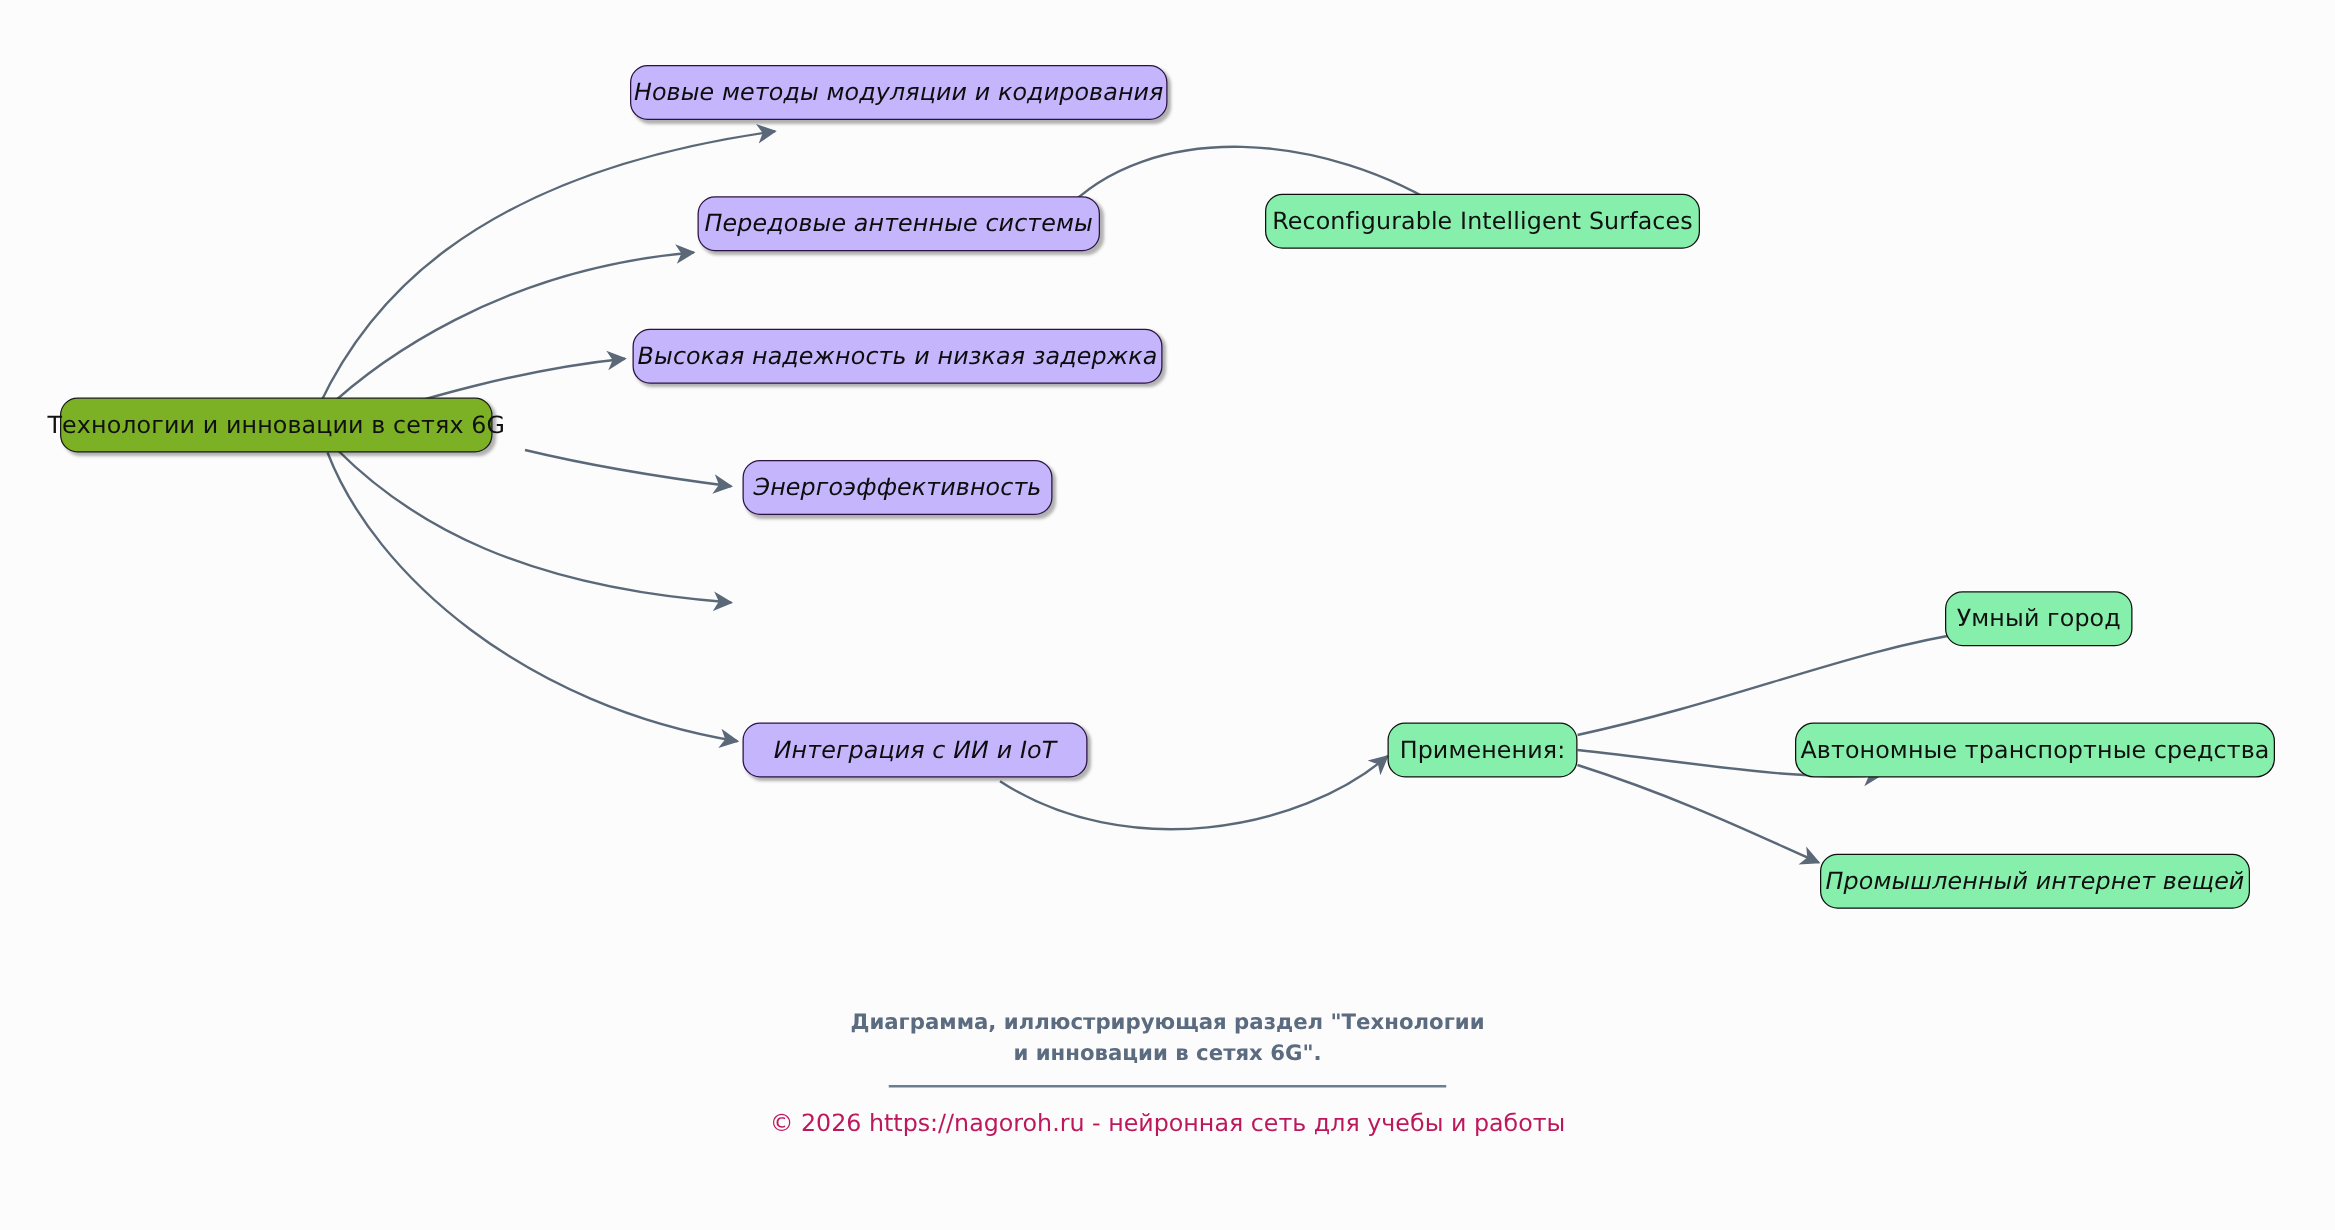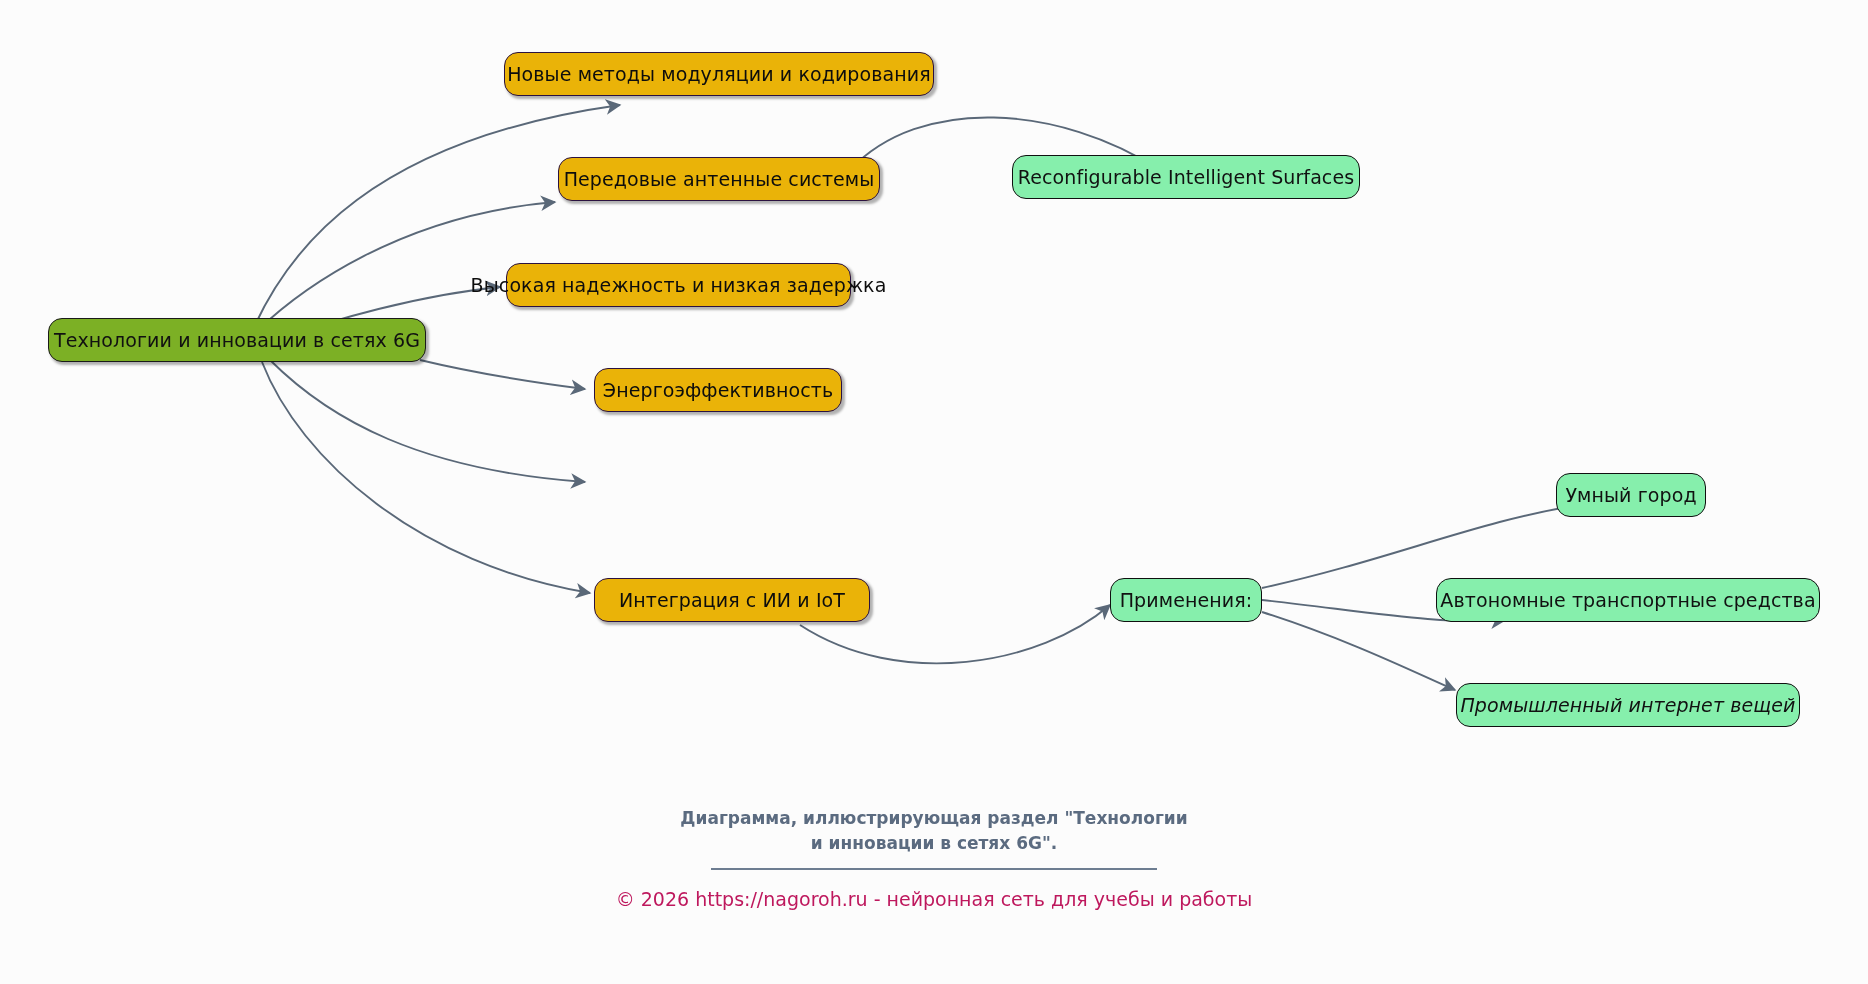--- a/index.html
+++ b/index.html
@@ -49,24 +49,25 @@
   }
 
   .node-root {
     background: #7CB025;
     border: 1.6px solid #1a1a1a;
     color: #111111;
     box-shadow: 2.5px 2.5px 2.5px rgba(0,0,0,0.30);
   }
 
   .node-branch {
-    background: #eab308;
+    background: #c4b5fd;
     border: 1.6px solid #2b1240;
     color: #0d0d0d;
     box-shadow: 2.5px 2.5px 2.5px rgba(0,0,0,0.30);
+    font-style: italic;
   }
 
   .node-leaf {
     background: #86efac;
     border: 1.8px solid #101010;
     color: #111111;
   }
 
   .node-label {
     display: block;
@@ -127,37 +128,37 @@
       <path d="M 850,170 C 920,95 1060,105 1160,170"></path>
 
       <path d="M 800,625 C 900,690 1040,665 1110,605"></path>
 
       <path d="M 1262,588 C 1390,560 1480,520 1580,505"></path>
       <path d="M 1262,600 C 1370,612 1440,625 1505,620"></path>
       <path d="M 1262,612 C 1350,640 1420,675 1455,690"></path>
     </g>
   </svg>
 
-  <div class="node node-root" style="left:48px; top:318px; width:378px;">
+  <div class="node node-root" style="left:48px; top:318px; width:346px;">
     <span class="node-label">Технологии и инновации в сетях 6G</span>
   </div>
 
   <div class="node node-branch" style="left:504px; top:52px; width:430px;">
     <span class="node-label">Новые методы модуляции и кодирования</span>
   </div>
 
   <div class="node node-branch" style="left:558px; top:157px; width:322px;">
     <span class="node-label">Передовые антенные системы</span>
   </div>
 
   <div class="node node-leaf" style="left:1012px; top:155px; width:348px;">
     <span class="node-label">Reconfigurable Intelligent Surfaces</span>
   </div>
 
-  <div class="node node-branch" style="left:506px; top:263px; width:345px;">
+  <div class="node node-branch" style="left:506px; top:263px; width:424px;">
     <span class="node-label">Высокая надежность и низкая задержка</span>
   </div>
 
   <div class="node node-branch" style="left:594px; top:368px; width:248px;">
     <span class="node-label">Энергоэффективность</span>
   </div>
 
 
   <div class="node node-branch" style="left:594px; top:578px; width:276px;">
     <span class="node-label">Интеграция с ИИ и IoT</span>

